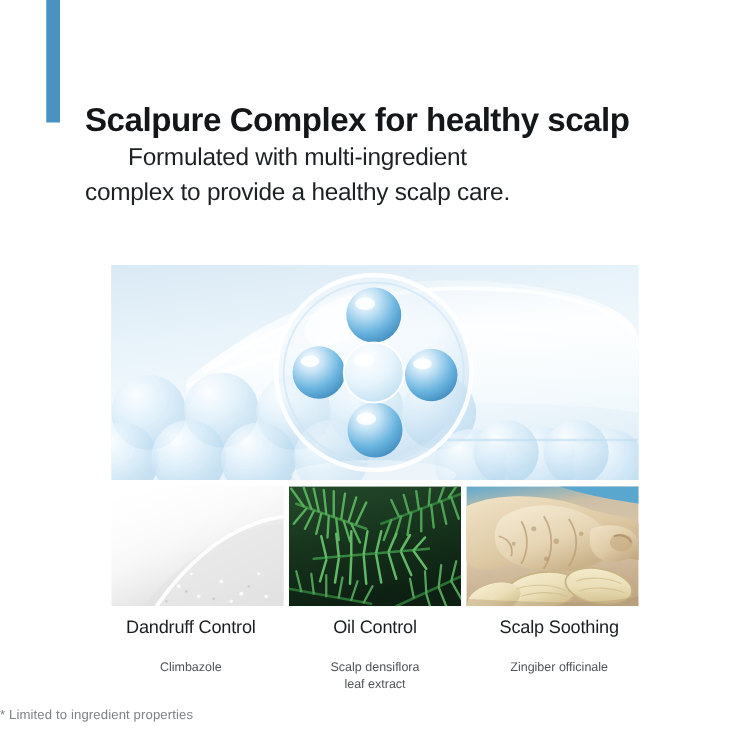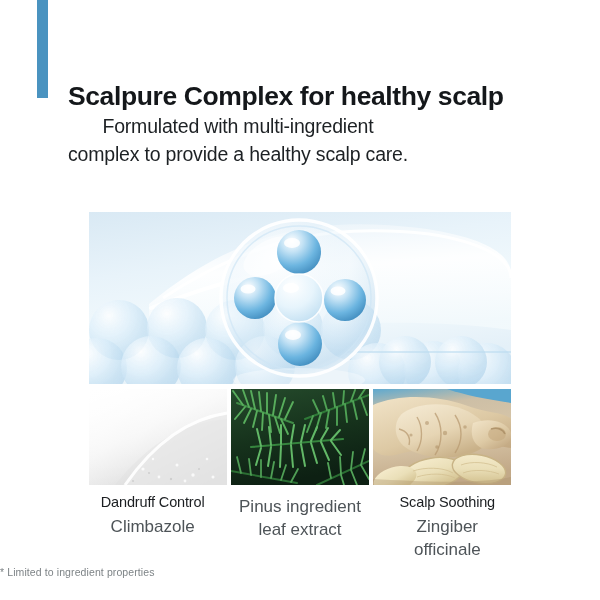--- a/index.html
+++ b/index.html
@@ -102,25 +102,25 @@
     text-align: center;
   }
   .cap-title {
     font-size: 14.5px;
     font-weight: 400;
     color: #1b1e21;
     letter-spacing: -0.15px;
     line-height: 1.35;
   }
   .cap-sub {
-    font-size: 17px;
+    font-size: 10px;
     font-weight: 400;
     color: #4e5458;
     line-height: 1.35;
-    margin-top: 3px;
+    margin-top: 15px;
   }
   .cap-sub .l { display: block; }
 
   
   .footnote {
     position: absolute;
     left: 0;
     top: 566px;
     width: 600px;
     text-align: left;
@@ -466,22 +466,23 @@
   <div class="captions">
 
     <div class="caption-col">
       <div class="cap-title">Dandruff Control</div>
       <div class="cap-sub">
         <span class="l">Climbazole</span>
       </div>
     </div>
 
     <div class="caption-col">
+      <div class="cap-title">Oil Control</div>
       <div class="cap-sub">
-        <span class="l">Pinus ingredient</span>
+        <span class="l">Scalp densiflora</span>
         <span class="l">leaf extract</span>
       </div>
     </div>
 
     <div class="caption-col">
       <div class="cap-title">Scalp Soothing</div>
       <div class="cap-sub">
         <span class="l">Zingiber officinale</span>
       </div>
     </div>

